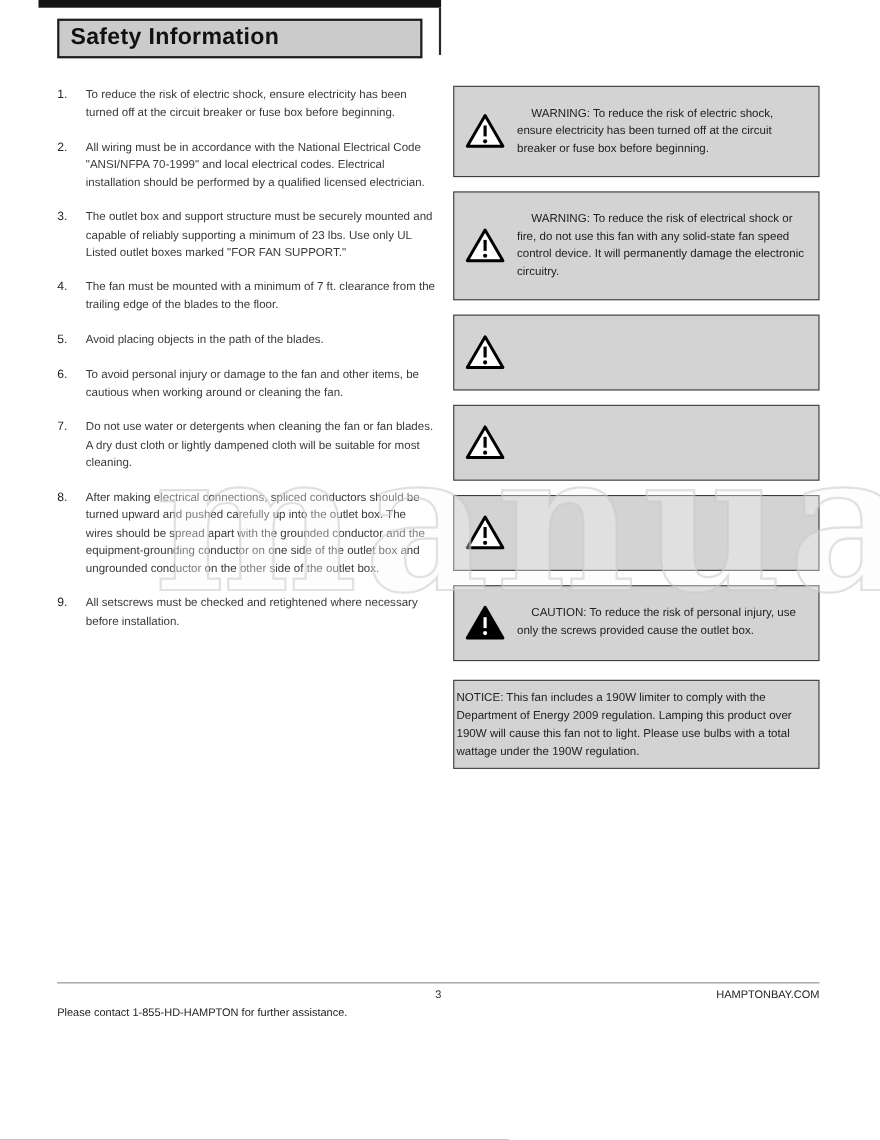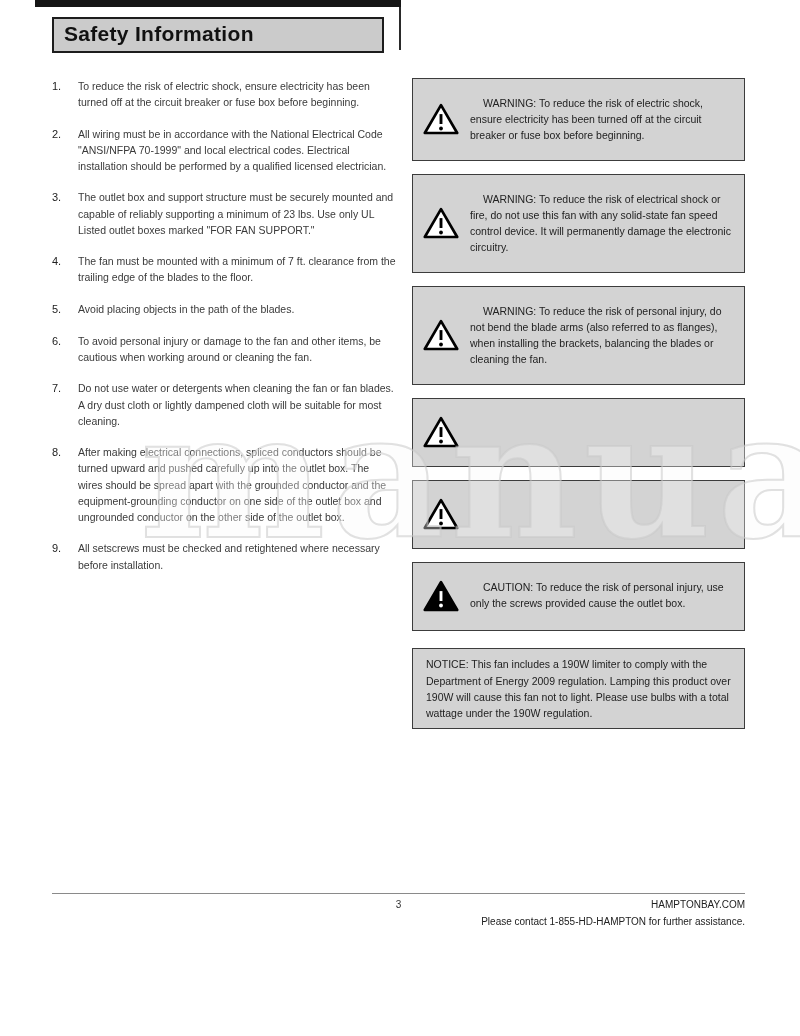--- a/index.html
+++ b/index.html
@@ -77,21 +77,21 @@
     width: 40px;
     flex-shrink: 0;
     display: flex;
     justify-content: center;
     align-items: center;
   }
   .warn-box .warn-text { text-indent: 13px; }
   .notice-box {
     background: #d3d3d3;
     border: 1px solid #3c3c3c;
-    padding: 7px 13px;
+    padding: 7px 2px;
     margin-top: 17px;
     font-size: 10.5px;
     line-height: 1.55;
     color: #222;
   }
   .watermark {
     position: absolute;
     top: 388px;
     left: 140px;
     z-index: 5;
@@ -117,21 +117,21 @@
     z-index: 1;
   }
   .footer-row { position: relative; text-align: center; }
   .footer-site {
     position: absolute;
     right: 0; top: 0;
     font-size: 10px;
     color: #222;
   }
   .footer-contact {
-    text-align: right;
+    text-align: left;
     margin-top: 6px;
     font-size: 10px;
     color: #222;
   }
 </style>
 </head>
 <body>
 
 <div class="page">
 
@@ -205,21 +205,20 @@
       </div>
 
       <div class="warn-box">
         <span class="icon-wrap">
           <svg width="36" height="33" viewBox="0 0 40 36">
               <path d="M20 2 L38 33 L2 33 Z" fill="#ffffff" stroke="#000000" stroke-width="3" stroke-linejoin="round"></path>
               <rect x="18.4" y="12" width="3.2" height="11" fill="#000"></rect>
               <circle cx="20" cy="28" r="2.1" fill="#000"></circle>
             </svg>
         </span>
-        <span class="warn-text">WARNING: To reduce the risk of personal injury, do not bend the blade arms (also referred to as flanges), when installing the brackets, balancing the blades or cleaning the fan.</span>
       </div>
 
       <div class="warn-box">
         <span class="icon-wrap">
           <svg width="36" height="33" viewBox="0 0 40 36">
               <path d="M20 2 L38 33 L2 33 Z" fill="#ffffff" stroke="#000000" stroke-width="3" stroke-linejoin="round"></path>
               <rect x="18.4" y="12" width="3.2" height="11" fill="#000"></rect>
               <circle cx="20" cy="28" r="2.1" fill="#000"></circle>
             </svg>
         </span>

